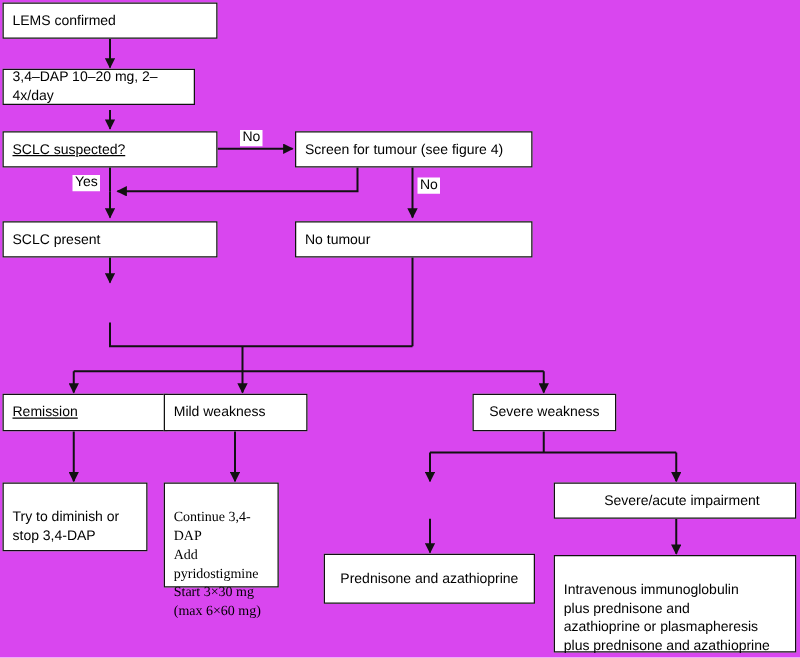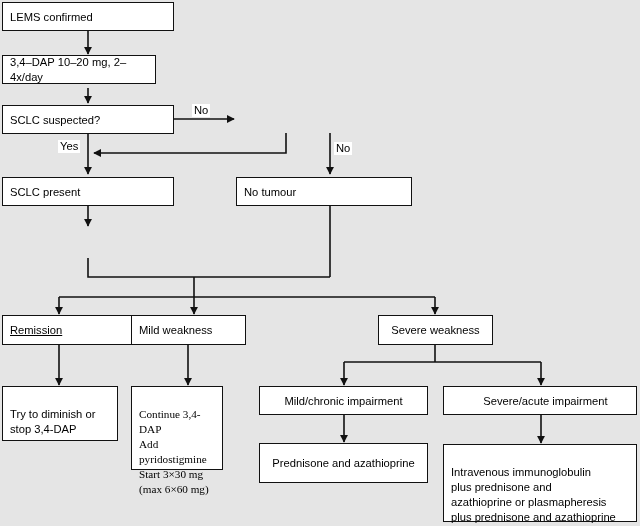--- a/index.html
+++ b/index.html
@@ -4,21 +4,21 @@
 <style>
   html, body {
     margin: 0;
     padding: 0;
     background: #ffffff;
   }
   #canvas {
     position: relative;
     width: 640px;
     height: 526px;
-    background: #e5e5e5;
+    background: #d946ef;
     font-family: "Liberation Sans", sans-serif;
     overflow: hidden;
   }
   #flow-svg {
     position: absolute;
     left: 0;
     top: 0;
     width: 640px;
     height: 526px;
   }
@@ -109,30 +109,33 @@
   </svg>
 
   <div class="node vcenter" style="left:2px; top:2px; width:172px; height:29px;">
     <span>LEMS confirmed</span>
   </div>
 
   <div class="node vcenter" style="left:2px; top:55px; width:154px; height:29px;">
     <span>3,4–DAP 10–20 mg, 2–4x/day</span>
   </div>
 
-  <div class="node vcenter" style="left:2px; top:105px; width:172px; height:29px;">
+  <div class="node vcenter" style="left:2px; top:105px; width:172px; height:29px;text-decoration:underline;">
     <span>SCLC suspected?</span>
   </div>
 
+  <div class="node vcenter" style="left:236px; top:105px; width:190px; height:29px;">
+    <span>Screen for tumour (see figure 4)</span>
+  </div>
 
   <div class="node vcenter" style="left:2px; top:177px; width:172px; height:29px;">
     <span>SCLC present</span>
   </div>
 
-  <div class="node vcenter" style="left:236px; top:177px; width:176px; height:29px;">
+  <div class="node vcenter" style="left:236px; top:177px; width:190px; height:29px;">
     <span>No tumour</span>
   </div>
 
 
   <div class="node vcenter" style="left:2px; top:315px; width:132px; height:30px;text-decoration:underline;">
     <span>Remission</span>
   </div>
 
   <div class="node vcenter" style="left:131px; top:315px; width:115px; height:30px;">
     <span>Mild weakness</span>
@@ -147,23 +150,20 @@
 stop 3,4-DAP</span>
   </div>
 
   <div class="node" style="left:131px; top:386px; width:92px; height:84px;font-family:Liberation Serif, serif;">
     <span>Continue 3,4-DAP
 Add pyridostigmine
 Start 3×30 mg
 (max 6×60 mg)</span>
   </div>
 
-  <div class="node vcenter center-text" style="left:259px; top:386px; width:169px; height:29px;">
-    <span>Mild/chronic impairment</span>
-  </div>
 
   <div class="node vcenter center-text" style="left:443px; top:386px; width:194px; height:29px;padding-left:18px;">
     <span>Severe/acute impairment</span>
   </div>
 
   <div class="node vcenter center-text" style="left:259px; top:443px; width:169px; height:40px;">
     <span>Prednisone and azathioprine</span>
   </div>
 
   <div class="node" style="left:443px; top:444px; width:194px; height:78px;">

